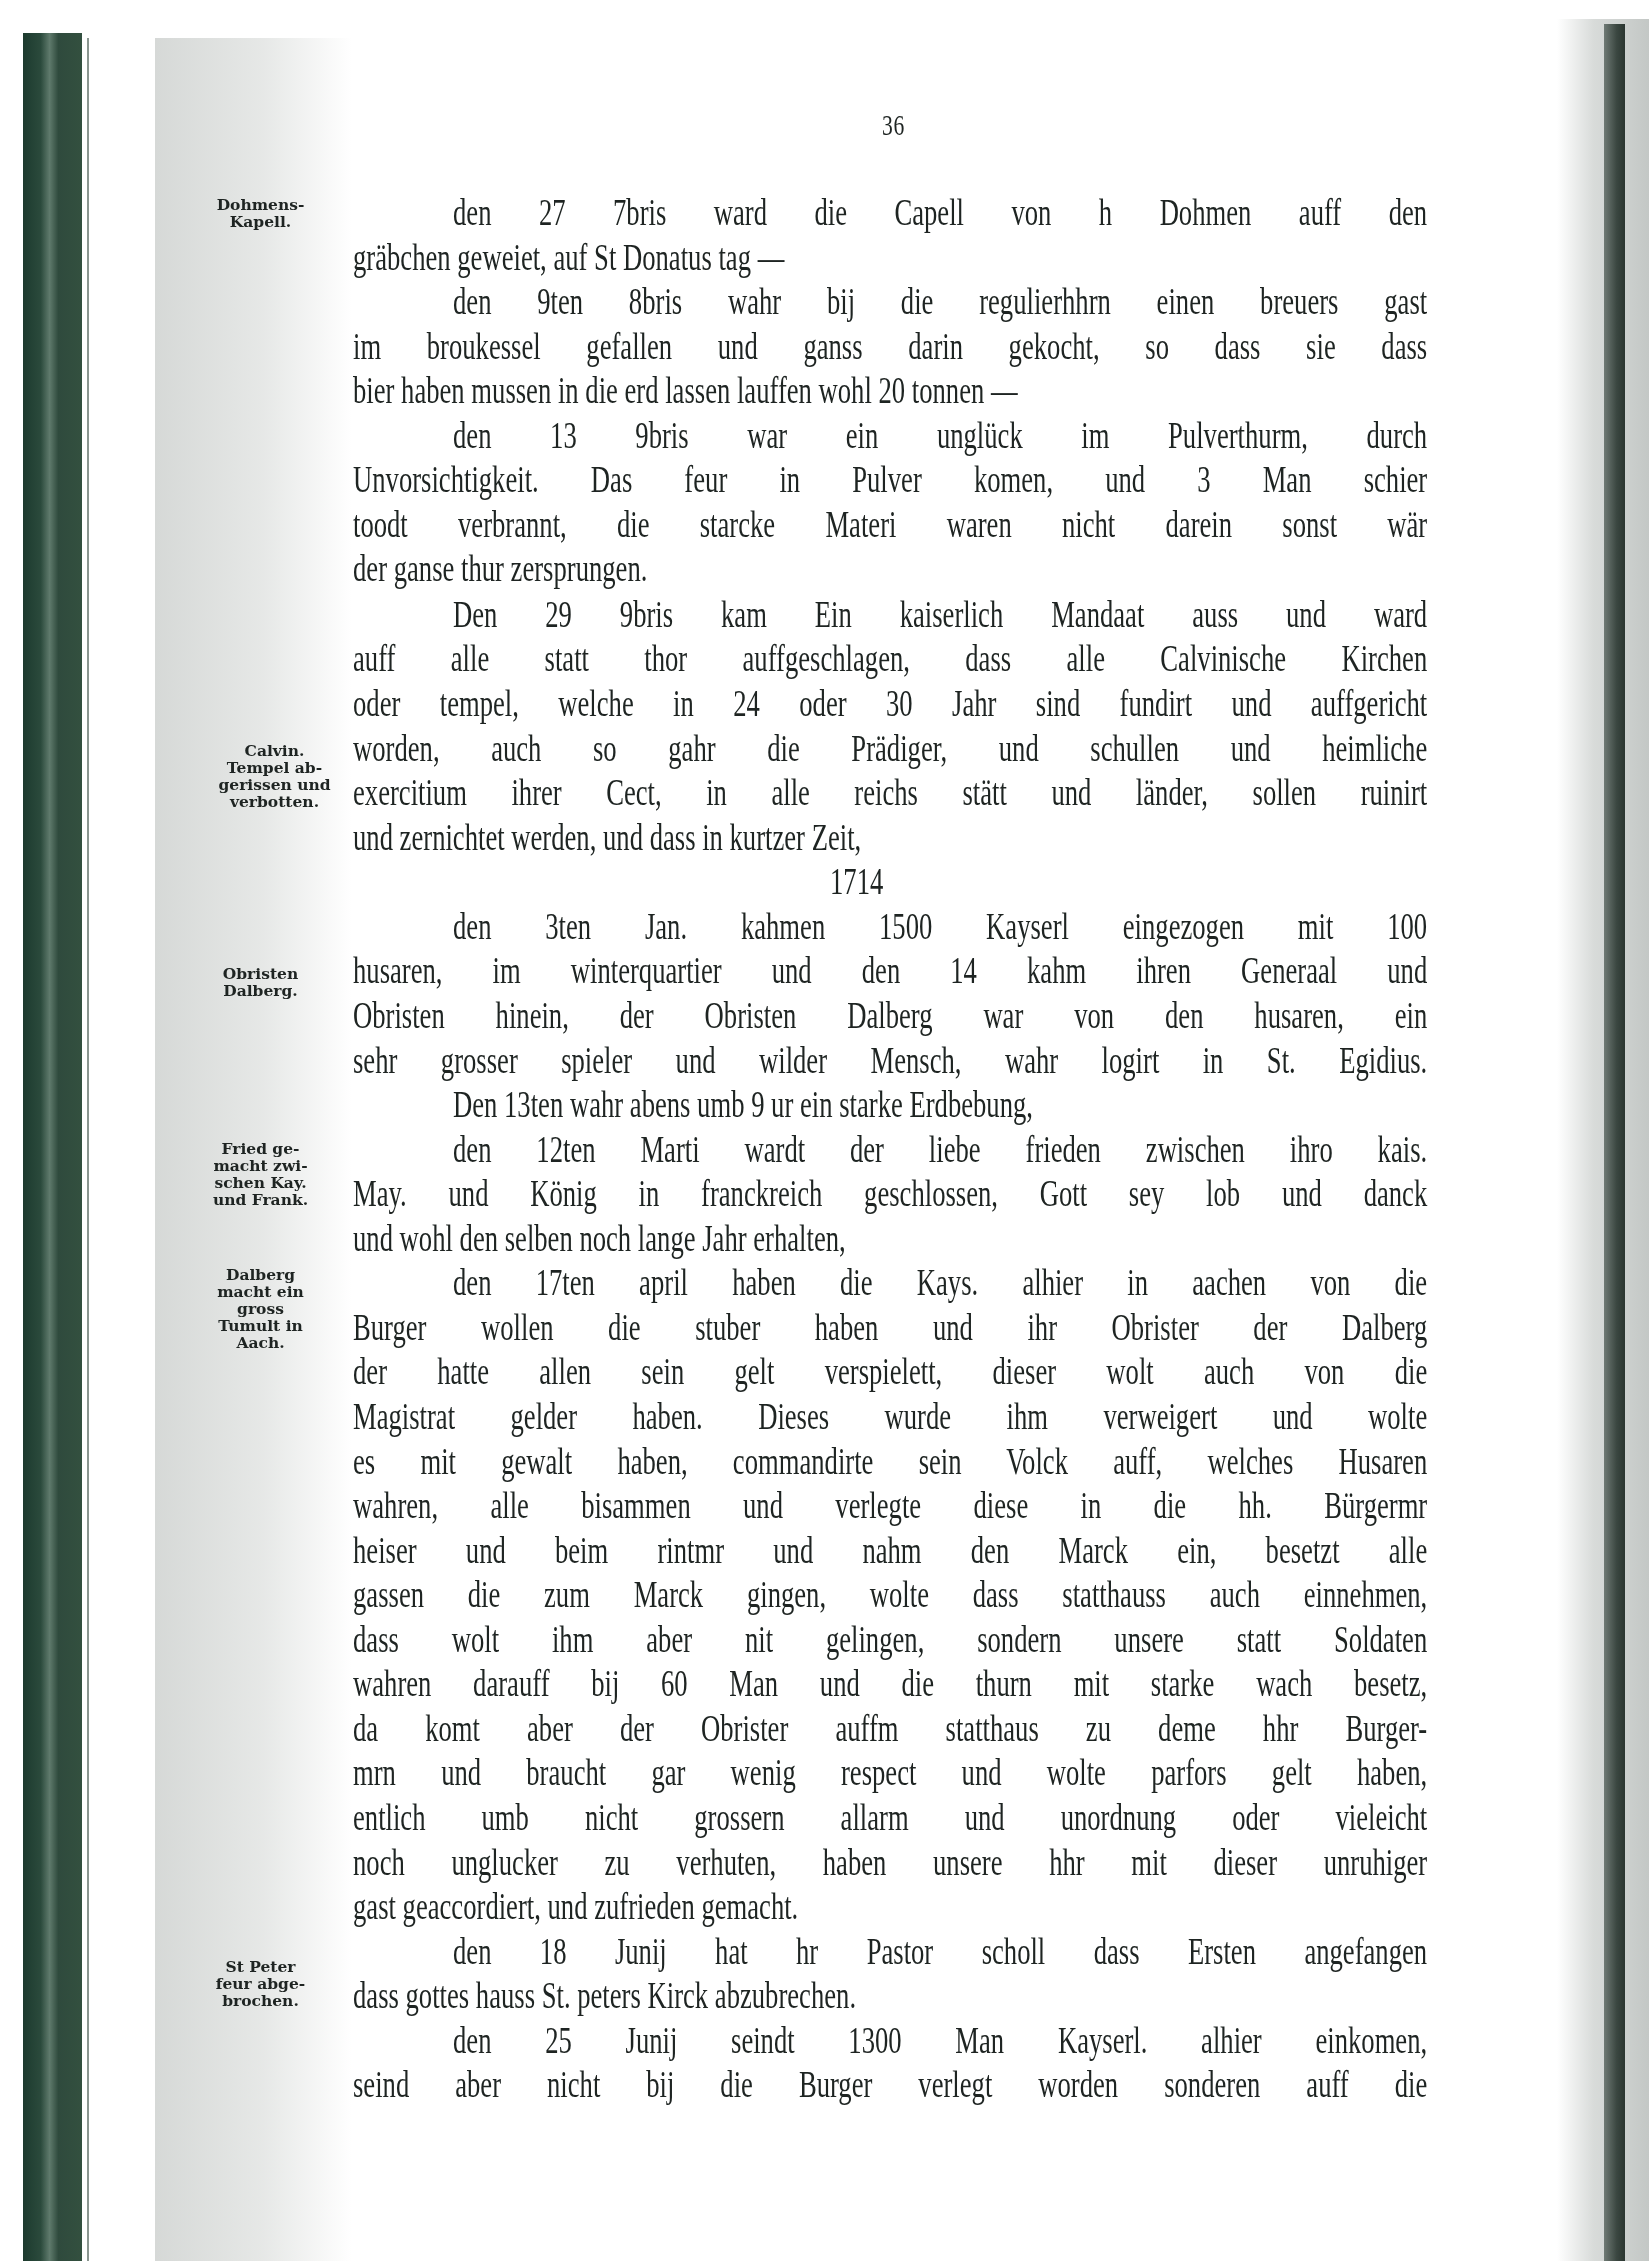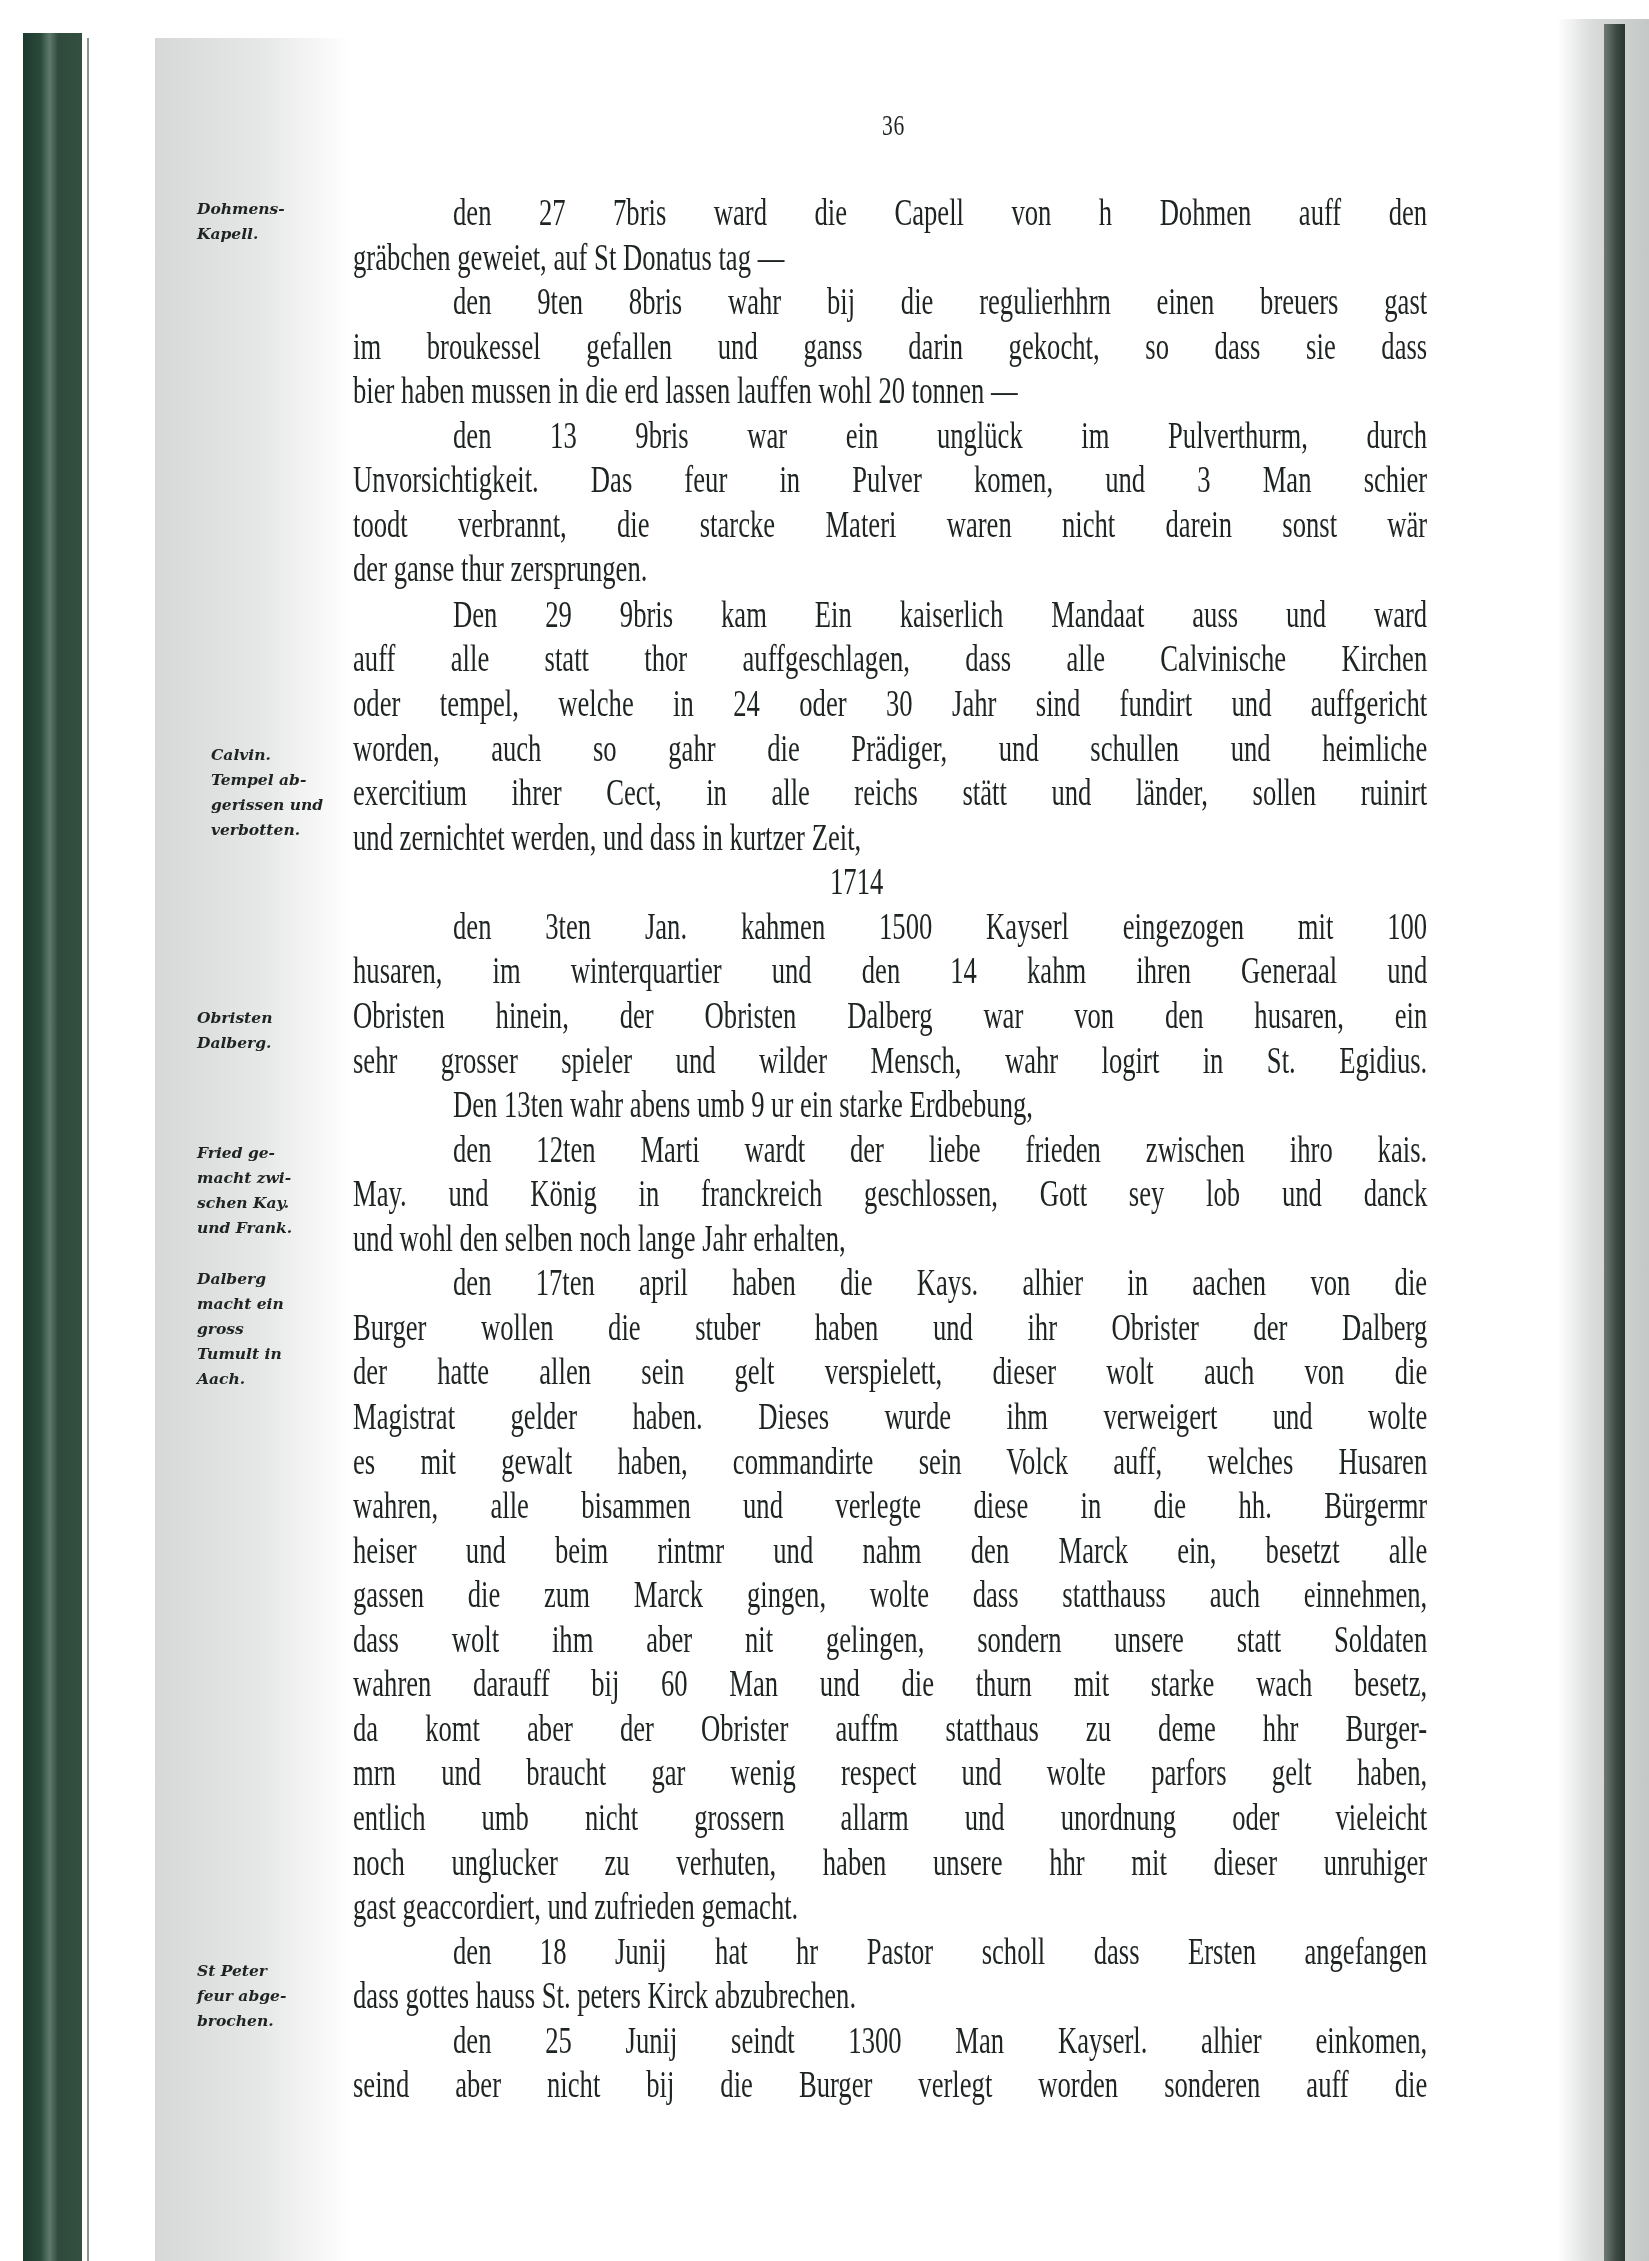--- a/index.html
+++ b/index.html
@@ -38,43 +38,43 @@
     transform: scaleX(0.72); transform-origin: left top;
     text-align: justify; text-align-last: justify;
   }
   .line.indent { left: 453px; width: 1353px; }
   .line.short { text-align-last: left; }
   .year {
     position: absolute; left: 830px; width: 141px; font-size: 37px; line-height: 45px;
     transform: scaleX(0.72); transform-origin: left top;
   }
   .note {
-    position: absolute; width: 127px; 
-    font-family: "DejaVu Serif", serif; font-weight: bold; font-size: 15.5px; line-height: 25px;
-    color: #1e2422; white-space: nowrap; font-style: italic;
+    position: absolute; width: 127px; text-align: center;
+    font-family: "DejaVu Serif", serif; font-weight: bold; font-size: 15.5px; line-height: 17px;
+    color: #1e2422; white-space: nowrap;
   }
 </style>
 </head>
 <body>
 
 <div class="binding-left"></div>
 <div class="binding-line"></div>
 <div class="margin-shade-left"></div>
 <div class="shade-right"></div>
 <div class="binding-right"></div>
 
 <div class="page-number">36</div>
 
 <div class="note" style="left:197px; top:196px; white-space:pre;">Dohmens-
 Kapell.</div>
 <div class="note" style="left:211px; top:742px; white-space:pre;">Calvin.
 Tempel ab-
 gerissen und
 verbotten.</div>
-<div class="note" style="left:197px; top:1005px; white-space:pre;">Obristen
+<div class="note" style="left:197px; top:965px; white-space:pre;">Obristen
 Dalberg.</div>
 <div class="note" style="left:197px; top:1140px; white-space:pre;">Fried ge-
 macht zwi-
 schen Kay.
 und Frank.</div>
 <div class="note" style="left:197px; top:1266px; white-space:pre;">Dalberg
 macht ein
 gross
 Tumult in
 Aach.</div>

